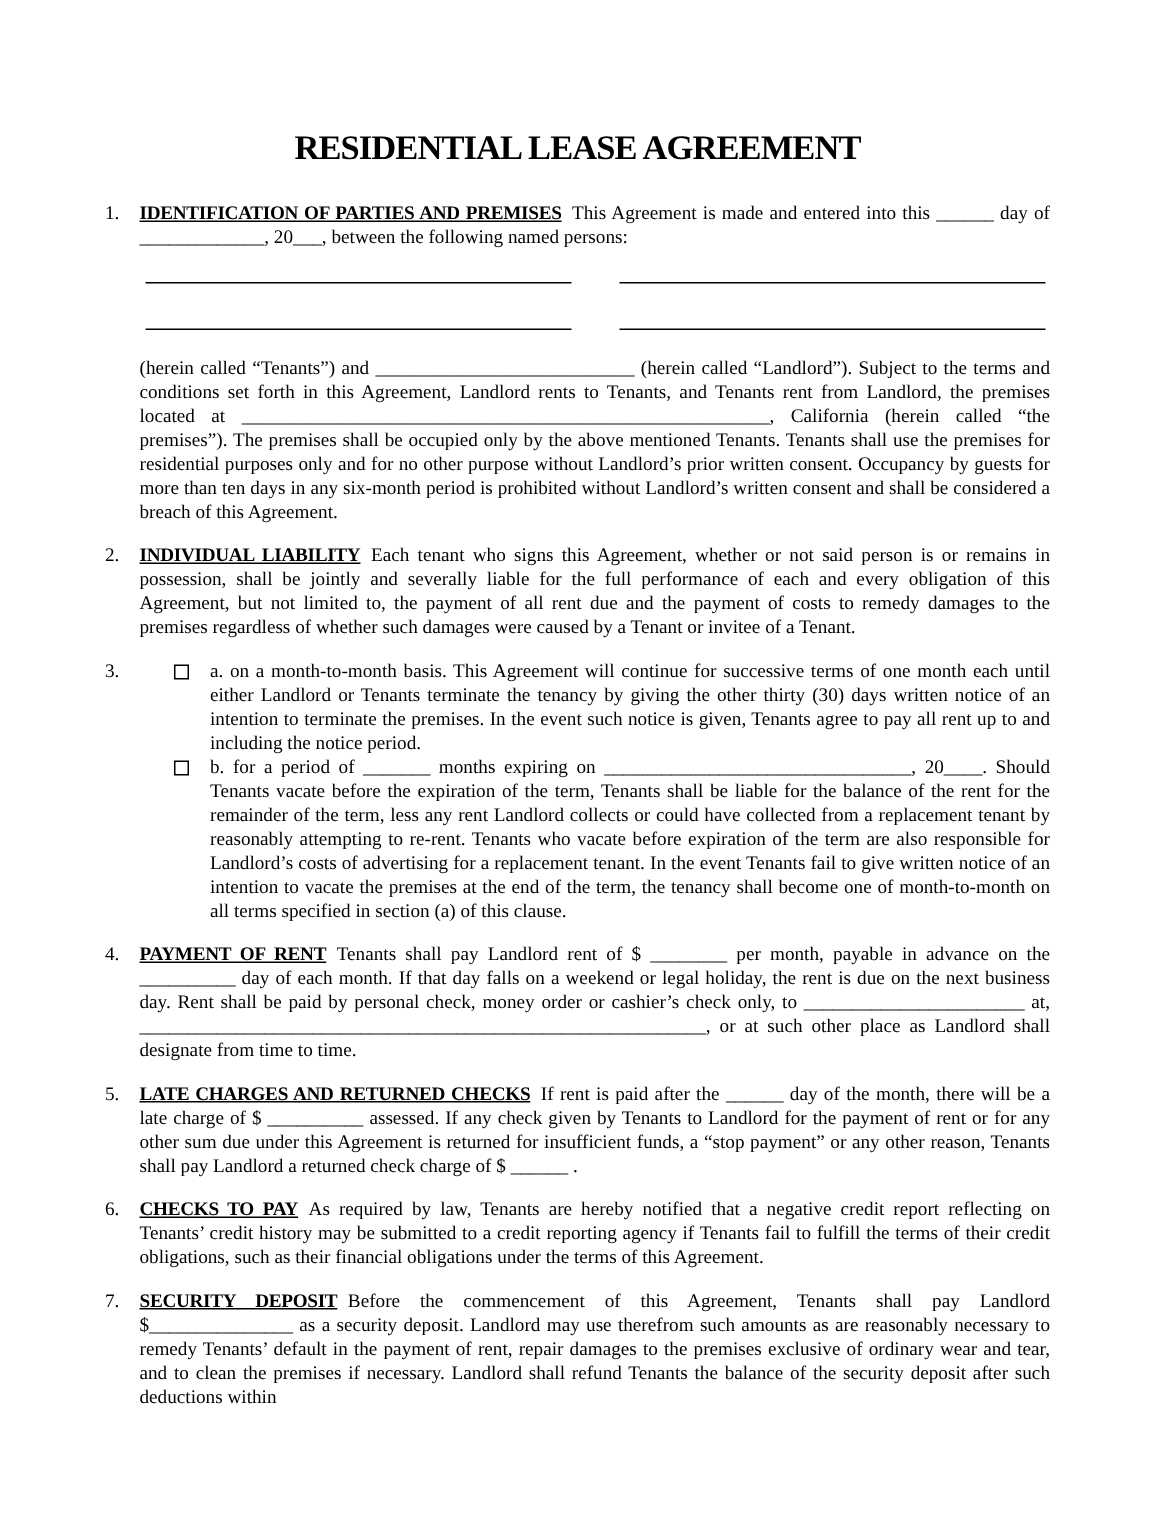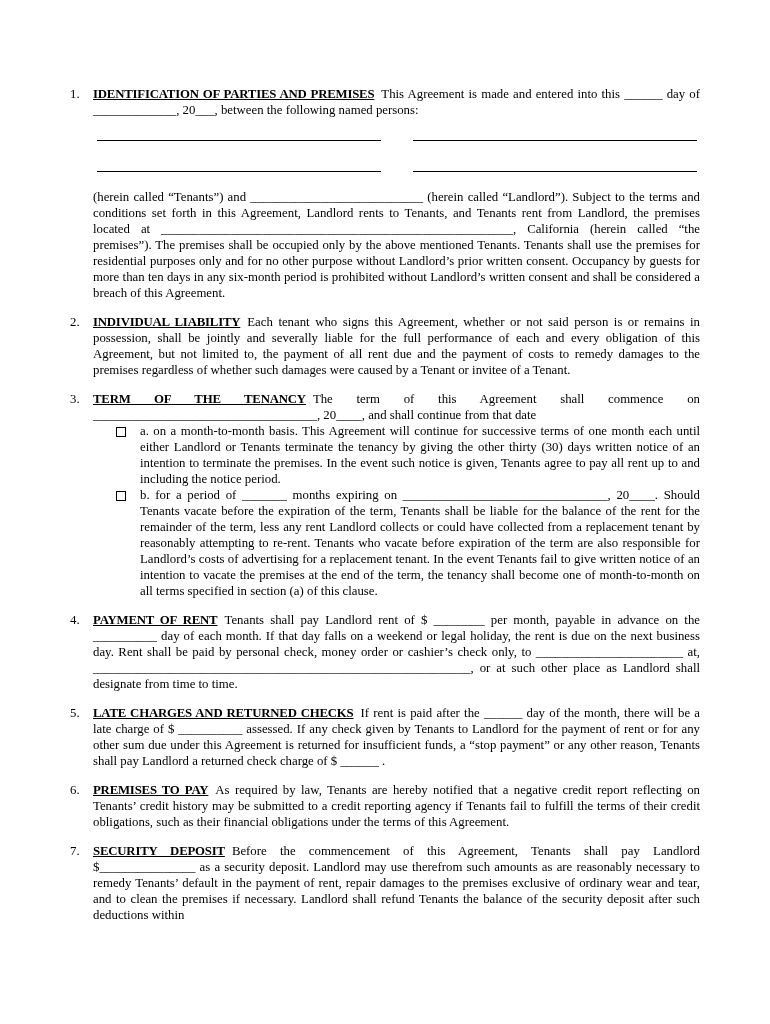--- a/index.html
+++ b/index.html
@@ -47,20 +47,21 @@
     border:1.2px solid #000;
     margin:4px 14px 0 1px;
   }
   .item .para{flex:1;min-width:0;}
 </style>
 </head>
 <body>
 
 <div class="page">
 
+  <h1 class="title">RESIDENTIAL LEASE AGREEMENT</h1>
 
   <div class="section first">
     <div class="num">1.</div>
     <div class="content">
       <p class="para"><span class="h">IDENTIFICATION OF PARTIES AND PREMISES</span><span>This Agreement is made and entered into this ______ day of _____________, 20___, between the following named persons:</span></p>
       <div class="sig-grid">
         <div class="sig-row">
           <div class="sig-line"></div>
           <div class="sig-line"></div>
         </div>
@@ -76,21 +77,20 @@
   <div class="section">
     <div class="num">2.</div>
     <div class="content">
       <p class="para"><span class="h">INDIVIDUAL LIABILITY</span><span>Each tenant who signs this Agreement, whether or not said person is or remains in possession, shall be jointly and severally liable for the full performance of each and every obligation of this Agreement, but not limited to, the payment of all rent due and the payment of costs to remedy damages to the premises regardless of whether such damages were caused by a Tenant or invitee of a Tenant.</span></p>
     </div>
   </div>
 
   <div class="section">
     <div class="num">3.</div>
     <div class="content">
-      <p class="para"><span class="h">TERM OF THE TENANCY</span><span>The term of this Agreement shall commence on ___________________________________, 20____, and shall continue from that date</span></p>
       <div class="items">
         <div class="item">
           <span class="chk"></span>
           <p class="para">a.  on a month-to-month basis.  This Agreement will continue for successive terms of one month each until either Landlord or Tenants terminate the tenancy by giving the other thirty (30) days written notice of an intention to terminate the premises.  In the event such notice is given, Tenants agree to pay all rent up to and including the notice period.</p>
         </div>
         <div class="item">
           <span class="chk"></span>
           <p class="para">b.  for a period of _______ months expiring on ________________________________, 20____.  Should Tenants vacate before the expiration of the term, Tenants shall be liable for the balance of the rent for the remainder of the term, less any rent Landlord collects or could have collected from a replacement tenant by reasonably attempting to re-rent.  Tenants who vacate before expiration of the term are also responsible for Landlord’s costs of advertising for a replacement tenant.  In the event Tenants fail to give written notice of an intention to vacate the premises at the end of the term, the tenancy shall become one of month-to-month on all terms specified in section (a) of this clause.</p>
         </div>
       </div>
@@ -107,21 +107,21 @@
   <div class="section">
     <div class="num">5.</div>
     <div class="content">
       <p class="para"><span class="h">LATE CHARGES AND RETURNED CHECKS</span><span>If rent is paid after the ______ day of the month, there will be a late charge of $ __________ assessed.  If any check given by Tenants to Landlord for the payment of rent or for any other sum due under this Agreement is returned for insufficient funds, a “stop payment” or any other reason, Tenants shall pay Landlord a returned check charge of $ ______ .</span></p>
     </div>
   </div>
 
   <div class="section">
     <div class="num">6.</div>
     <div class="content">
-      <p class="para"><span class="h">PREMISES TO PAY</span><span>As required by law, Tenants are hereby notified that a negative credit report reflecting on Tenants’ credit history may be submitted to a credit reporting agency if Tenants fail to fulfill the terms of their credit obligations, such as their financial obligations under the terms of this Agreement.</span></p>
+      <p class="para"><span class="h">CHECKS TO PAY</span><span>As required by law, Tenants are hereby notified that a negative credit report reflecting on Tenants’ credit history may be submitted to a credit reporting agency if Tenants fail to fulfill the terms of their credit obligations, such as their financial obligations under the terms of this Agreement.</span></p>
     </div>
   </div>
 
   <div class="section">
     <div class="num">7.</div>
     <div class="content">
       <p class="para"><span class="h">SECURITY DEPOSIT</span><span>Before the commencement of this Agreement, Tenants shall pay Landlord $_______________ as a security deposit.  Landlord may use therefrom such amounts as are reasonably necessary to remedy Tenants’ default in the payment of rent, repair damages to the premises exclusive of ordinary wear and tear, and to clean the premises if necessary.  Landlord shall refund Tenants the balance of the security deposit after such deductions within</span></p>
     </div>
   </div>
 

